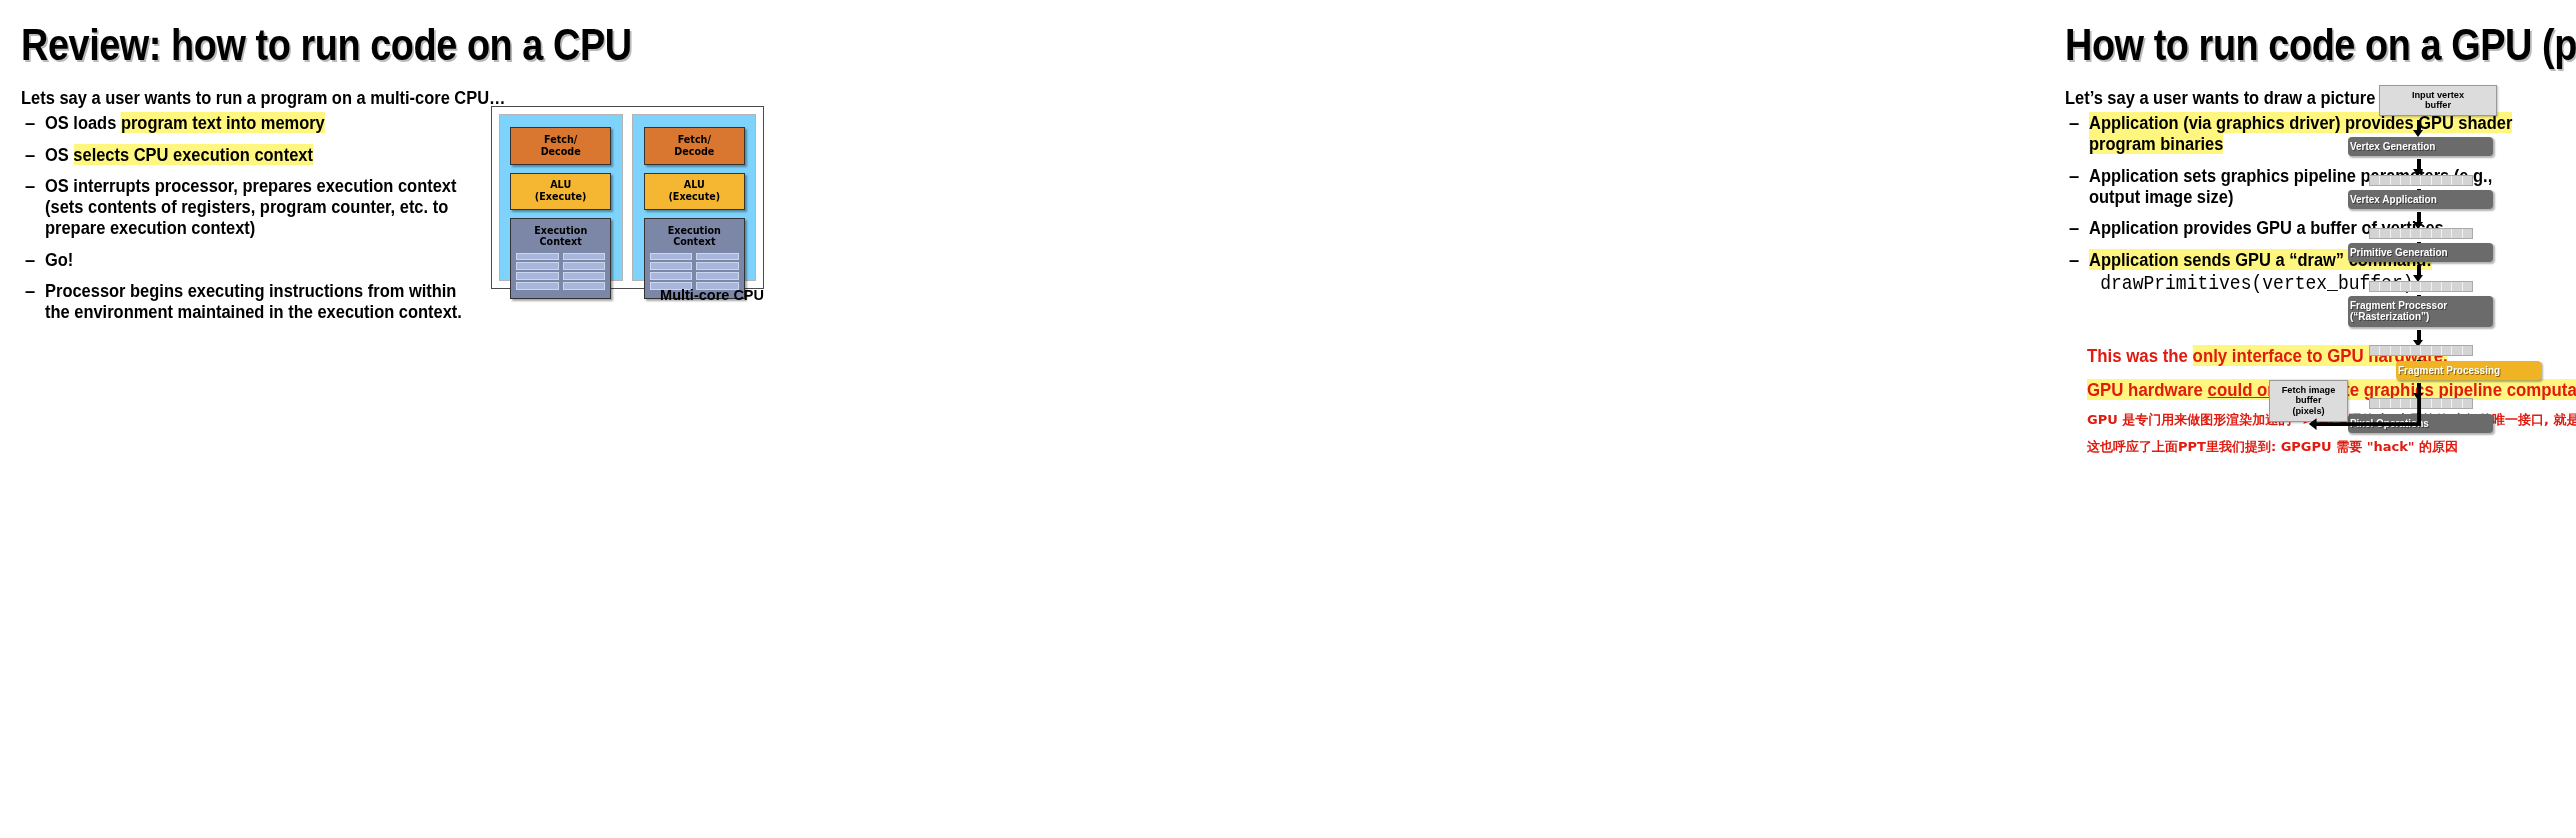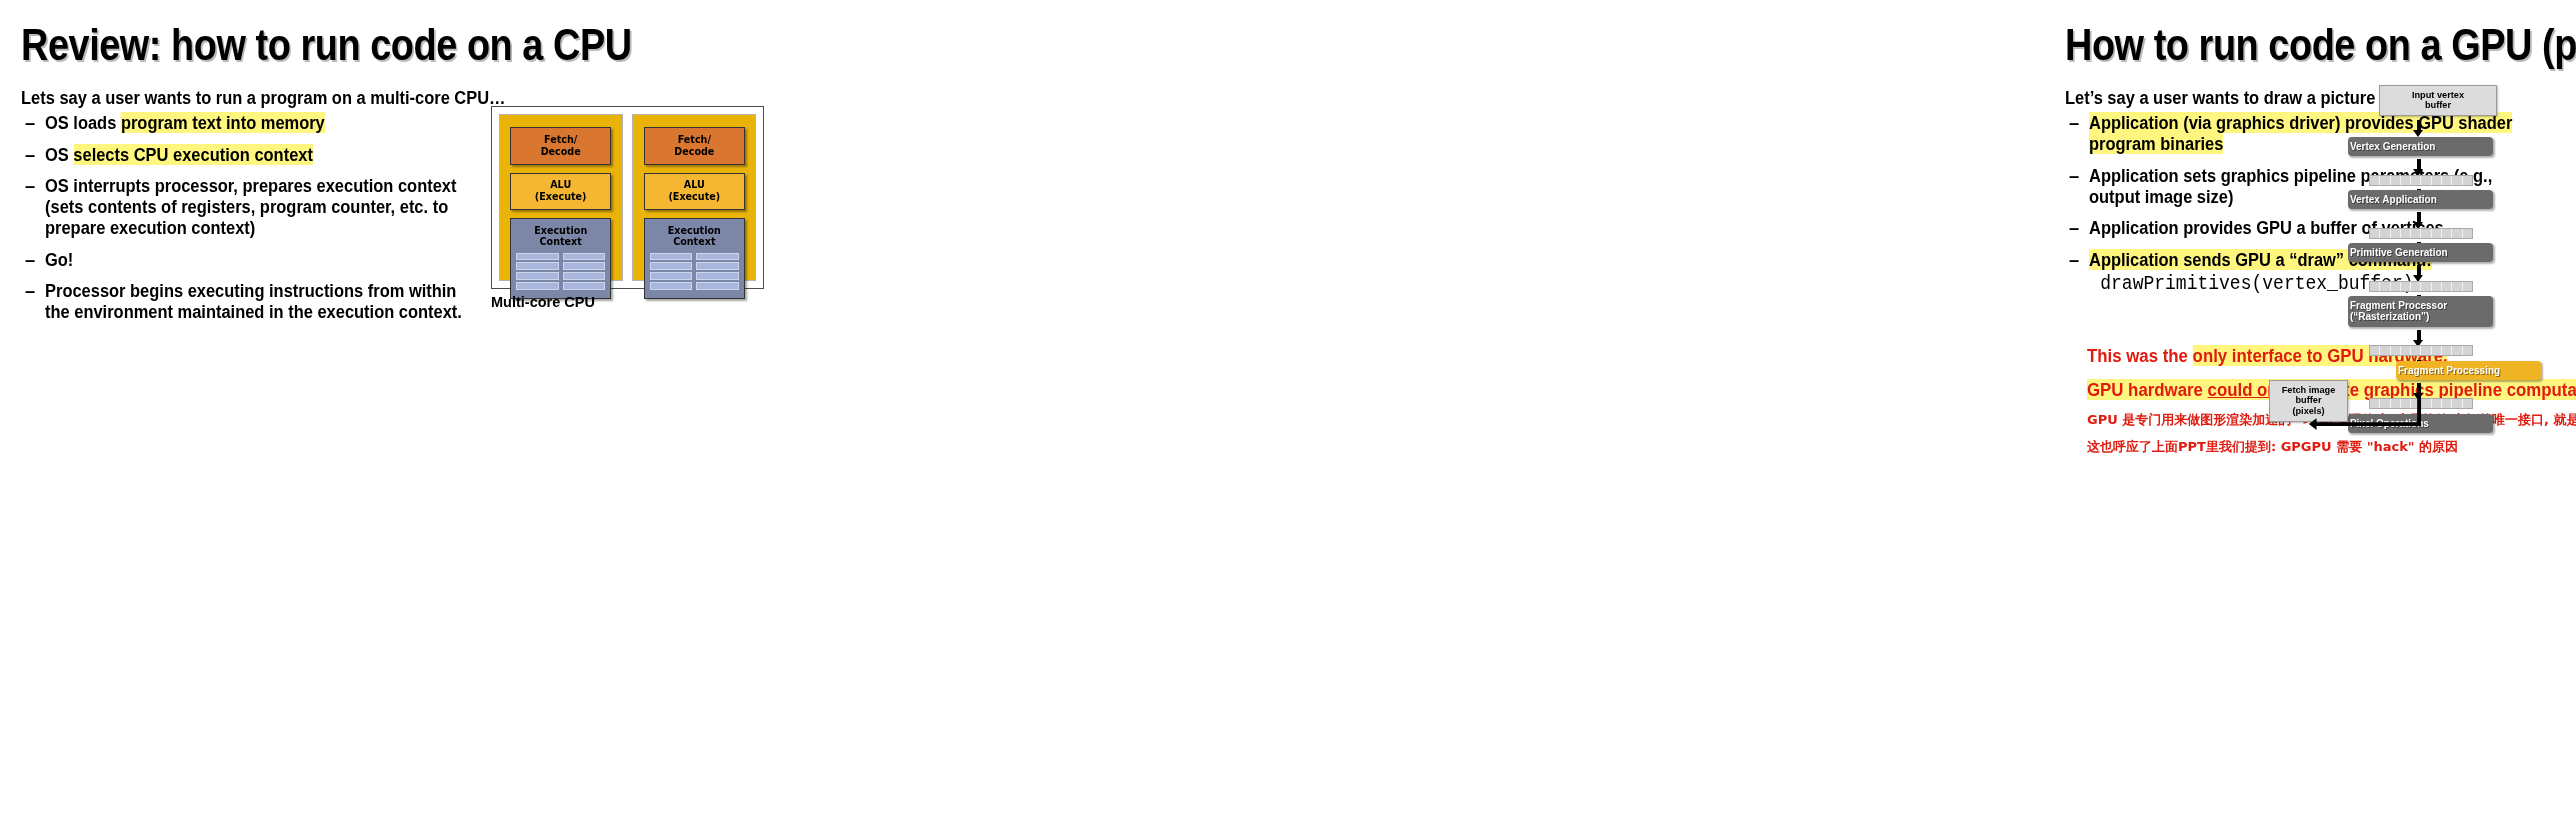--- a/index.html
+++ b/index.html
@@ -84,33 +84,33 @@
     transform:none;
     font-family:"DejaVu Sans","Liberation Sans",sans-serif;
     letter-spacing:0px;
   }
   .u{text-decoration:underline;}
 
   
   #cpu-diagram{position:absolute;left:491px;top:106px;width:273px;height:183px;
       background:#ffffff;border:1.9px solid #4a4a4a;box-sizing:border-box;
       display:flex;justify-content:space-between;padding:6.7px;}
-  .core{width:124px;background:#eab308;border:1px solid #b4b4b4;box-sizing:border-box;
+  .core{width:124px;background:#7dd3fc;border:1px solid #b4b4b4;box-sizing:border-box;
       padding:12.5px 10.6px;display:flex;flex-direction:column;gap:7.7px;align-items:center;}
   .unit{width:100%;box-sizing:border-box;text-align:center;
       font-family:"DejaVu Sans","Liberation Sans",sans-serif;font-weight:bold;
       font-size:9.6px;line-height:11.6px;color:#000;
       border:1.4px solid #333;box-shadow:1.9px 1.9px 1.9px rgba(0,0,0,0.35);}
   .u-fetch{background:#D9762F;padding:5.8px 0 6.7px;}
   .u-alu{background:#F5B731;padding:5.8px 0 6.7px;}
   .u-ctx{background:#7C87A8;padding:5.8px 0 4.8px;}
   .ctx-grid{display:flex;gap:3.9px;margin:4.8px 4.8px 3.9px;}
   .ctx-col{flex:1;display:flex;flex-direction:column;gap:1.9px;}
   .ctx-cell{height:5.8px;background:#A8B6DC;border:1px solid #ccd6ef;}
-  #cpu-caption{position:absolute;left:491px;top:294px;width:273px;text-align:left;
+  #cpu-caption{position:absolute;left:491px;top:287px;width:273px;text-align:right;
       font-family:"Liberation Sans Narrow","Liberation Sans",sans-serif;
       font-weight:bold;font-size:14.5px;}
 
   
   #pipeline{position:absolute;left:2246px;top:85px;width:330px;height:386px;}
   .pl-stage{position:absolute;left:102px;width:145px;box-sizing:border-box;
       background:#6B6B6B;color:#fff;border-radius:3.9px;
       font-family:"Liberation Sans Narrow","Liberation Sans",sans-serif;
       font-weight:bold;font-size:10px;line-height:11.6px;text-align:left;
       padding:3.9px 1.9px;box-shadow:1.9px 1.9px 1.9px rgba(0,0,0,0.3);

